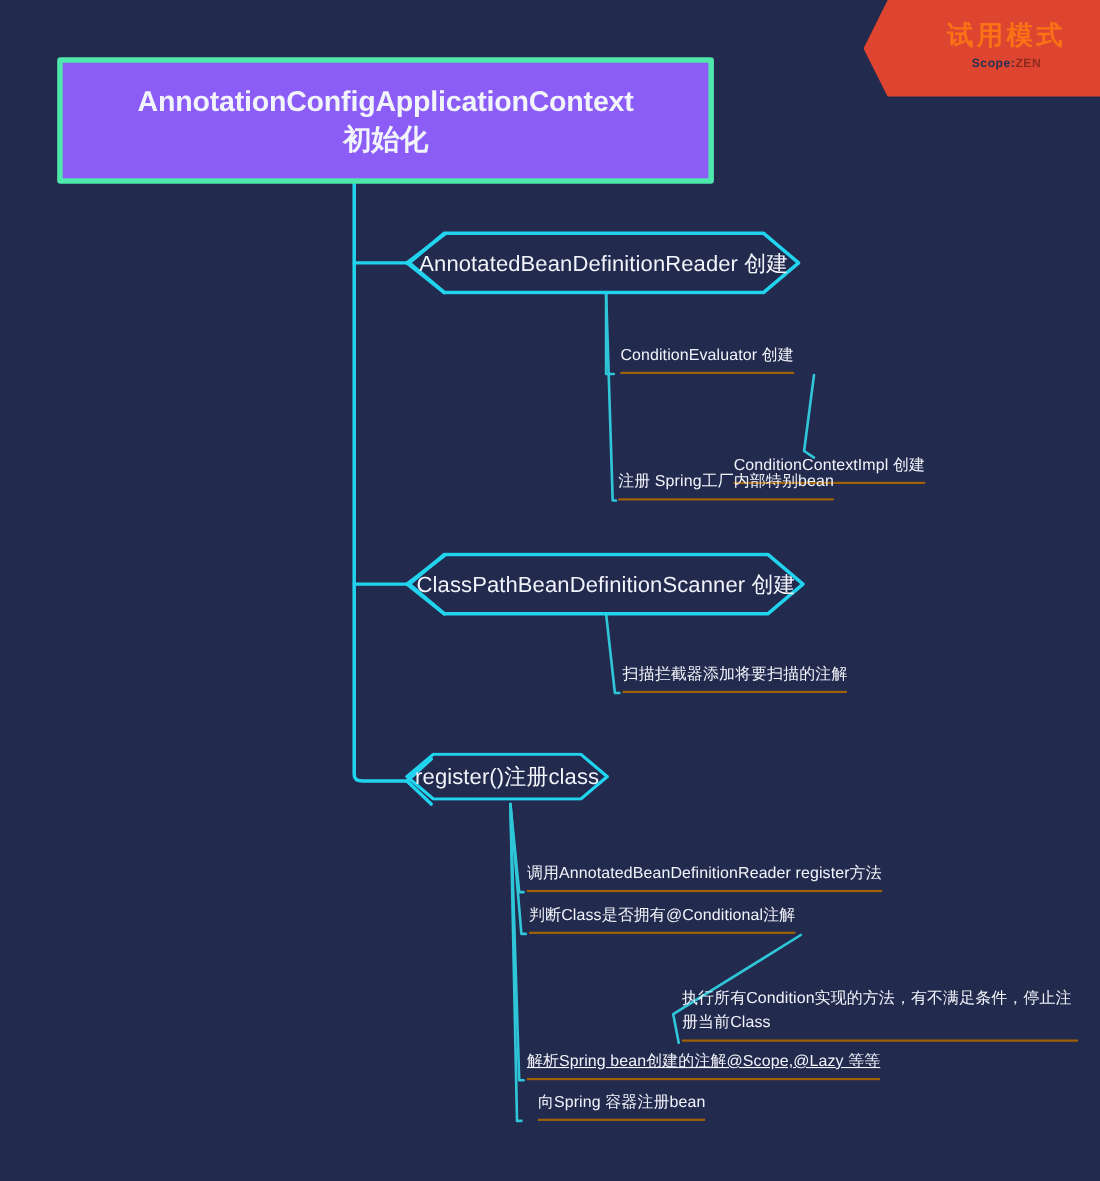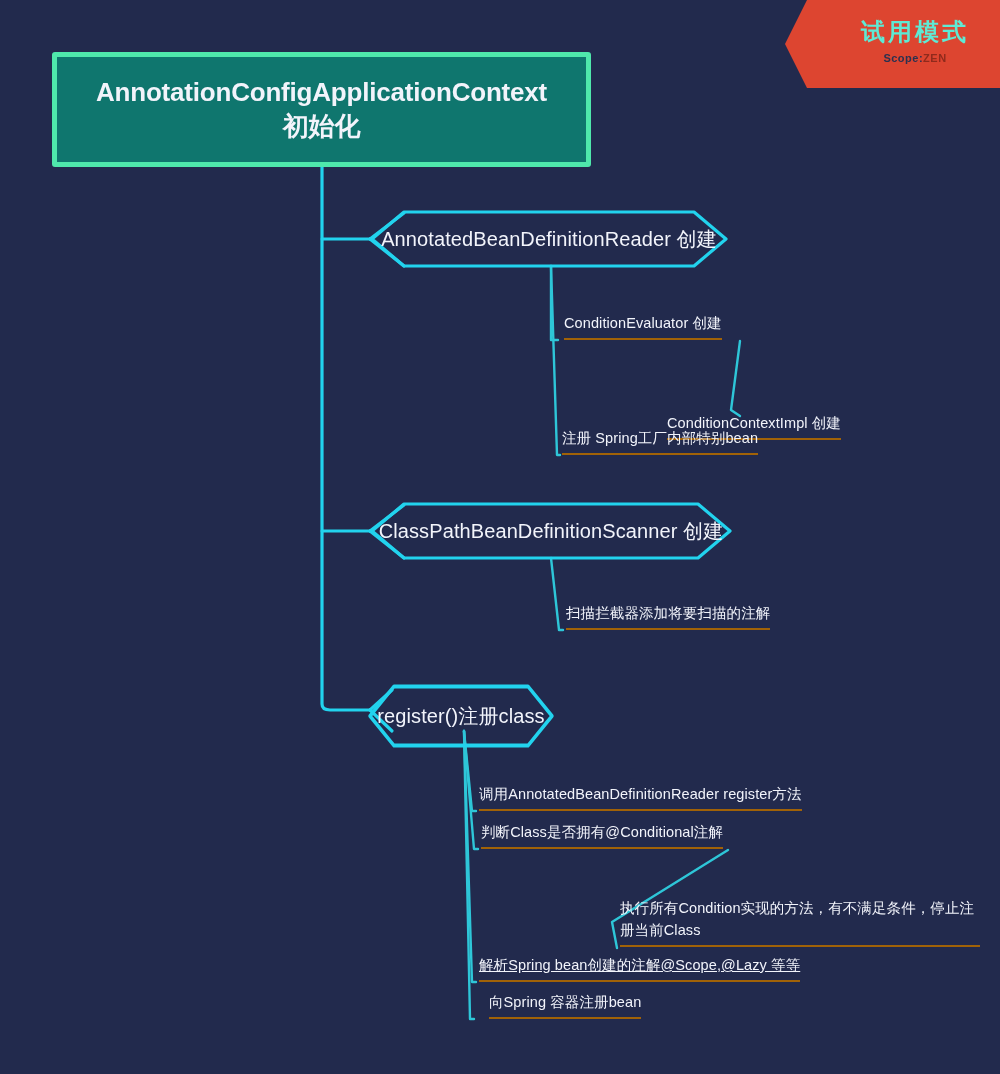--- a/index.html
+++ b/index.html
@@ -22,26 +22,26 @@
     width: 1000px;
     height: 1074px;
     pointer-events: none;
   }
 
   
   .root-node {
     position: absolute;
     left: 52px;
     top: 52px;
-    width: 539px;
+    width: 597px;
     height: 115px;
     box-sizing: border-box;
     border: 5px solid #4fe8ac;
     border-radius: 3px;
-    background: #0f766e;
+    background: #8b5cf6;
     display: flex;
     align-items: center;
     justify-content: center;
     text-align: center;
     z-index: 3;
   }
   .root-label {
     color: #f2f4fb;
     font-size: 26px;
     font-weight: bold;
@@ -97,21 +97,21 @@
   .watermark-shape {
     position: absolute;
     left: 0; top: 0;
     width: 100%; height: 100%;
   }
   .watermark-main {
     position: absolute;
     left: 60px;
     top: 16px;
     width: 140px;
-    color: #5eead4;
+    color: #f97316;
     font-size: 24px;
     font-weight: bold;
     letter-spacing: 3px;
     text-align: center;
   }
   .watermark-sub {
     position: absolute;
     left: 60px;
     top: 52px;
     width: 140px;
@@ -182,21 +182,21 @@
 
   <div class="hex-node" style="left:370px; top:502px; width:362px; height:58px;">
     <svg class="hex-shape" viewBox="0 0 362 58" preserveAspectRatio="none">
       <polygon points="34,2 328,2 360,29 328,56 34,56 2,29" fill="none" stroke="#22d3ee" stroke-width="3.2" stroke-linejoin="round"></polygon>
     </svg>
     <span class="hex-label">ClassPathBeanDefinitionScanner 创建</span>
   </div>
 
   <div class="leaf-node" style="left:566px; top:603px;">扫描拦截器添加将要扫描的注解</div>
 
-  <div class="hex-node" style="left:368px; top:684px; width:186px; height:64px;">
+  <div class="hex-node" style="left:368px; top:684px; width:186px; height:44px;">
     <svg class="hex-shape" viewBox="0 0 186 52" preserveAspectRatio="none">
       <polygon points="26,2 160,2 184,26 160,50 26,50 2,26" fill="none" stroke="#22d3ee" stroke-width="3.2" stroke-linejoin="round"></polygon>
     </svg>
     <span class="hex-label">register()注册class</span>
   </div>
 
   <div class="leaf-node" style="left:479px; top:784px;">调用AnnotatedBeanDefinitionReader register方法</div>
 
   <div class="leaf-node" style="left:481px; top:822px;">判断Class是否拥有@Conditional注解</div>
 

